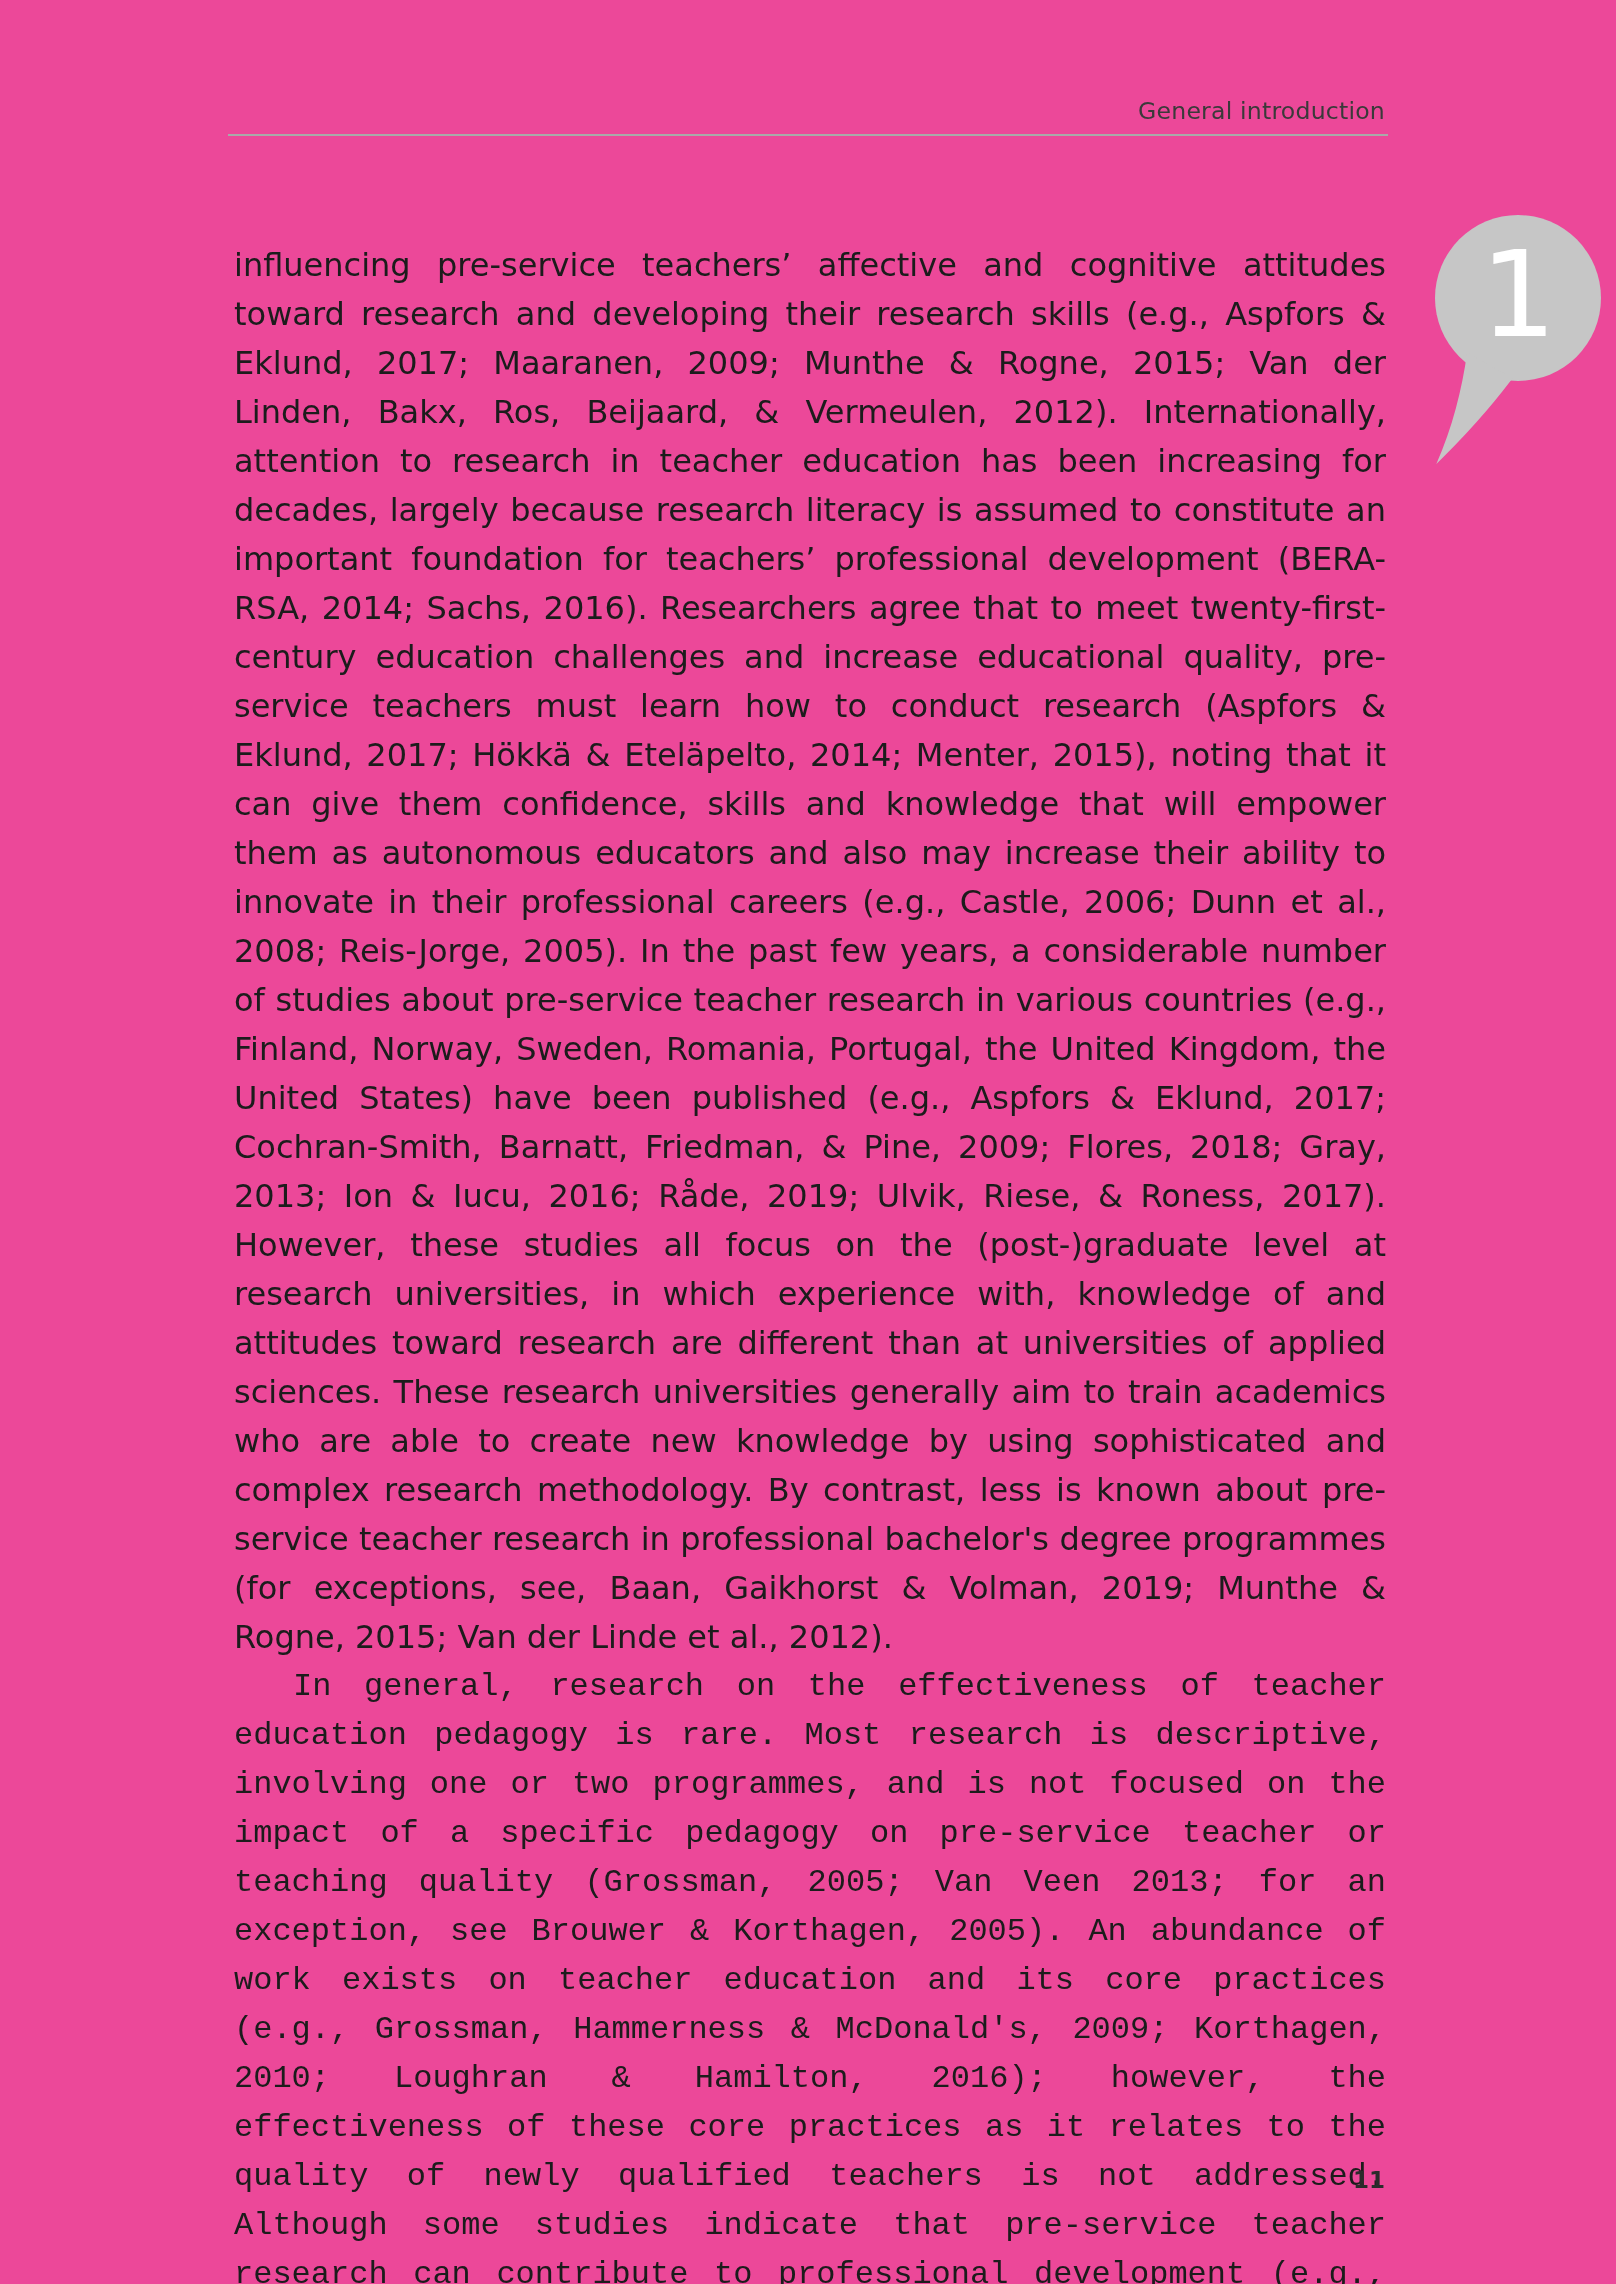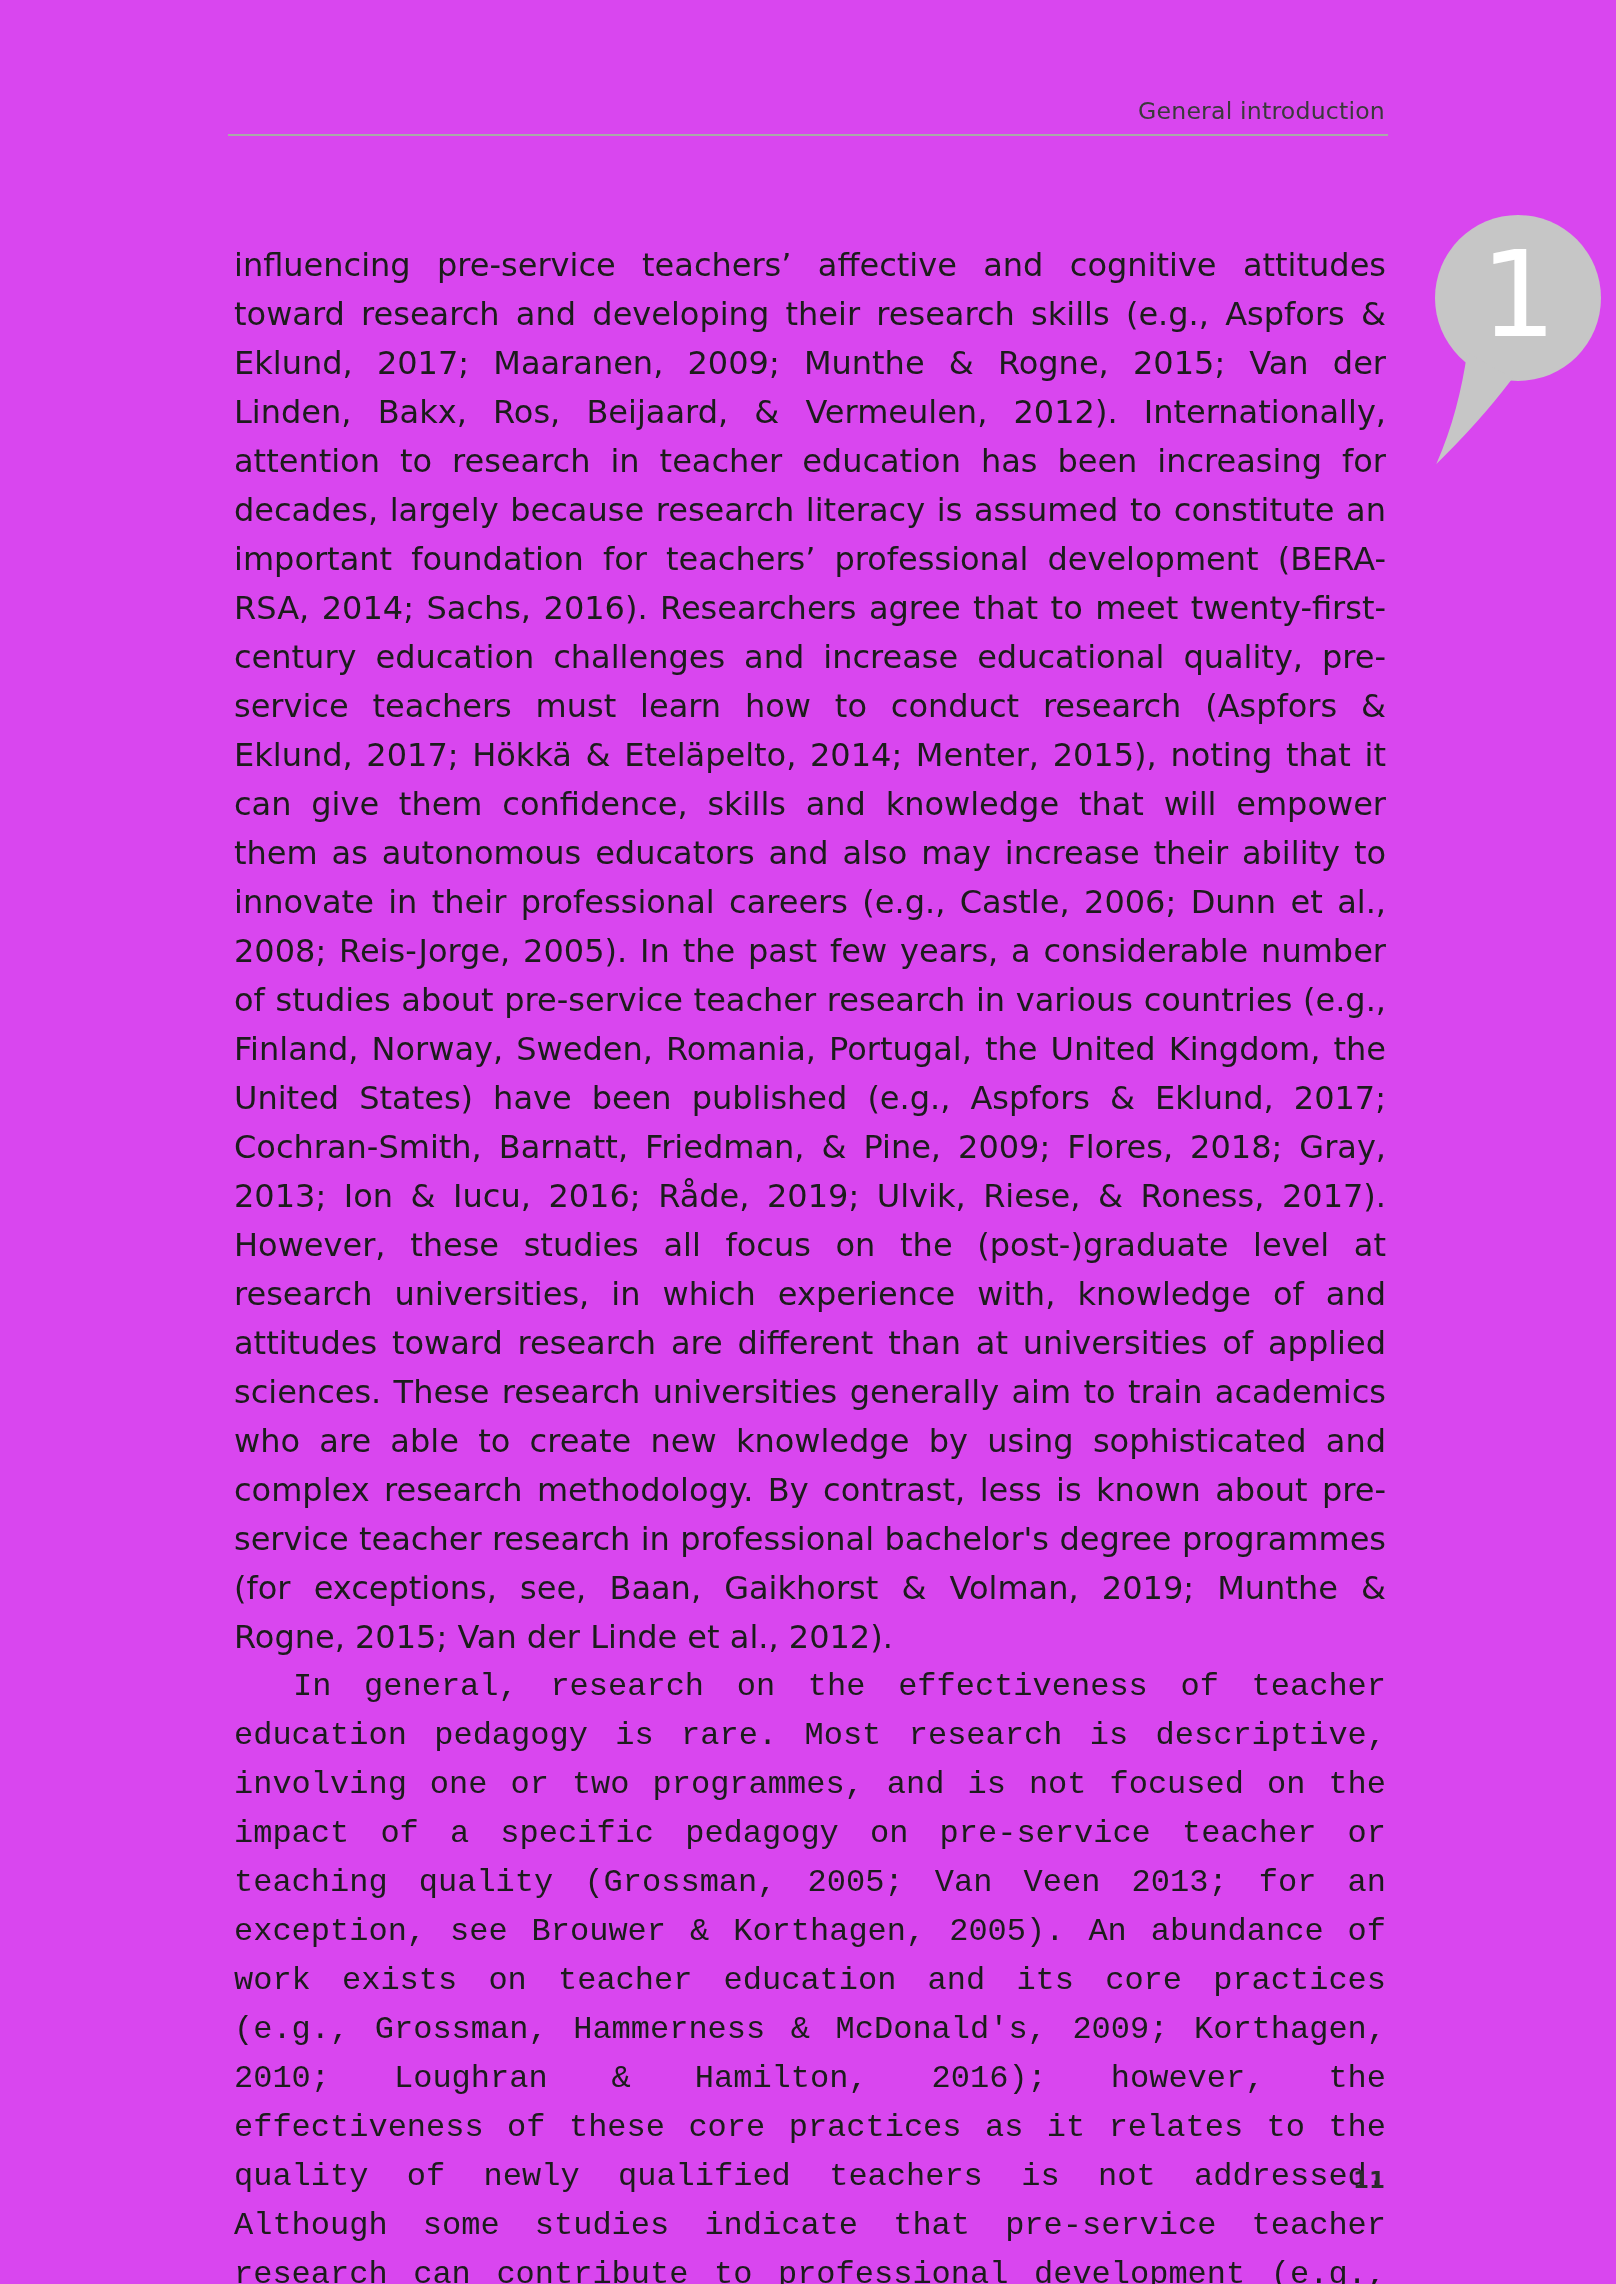--- a/index.html
+++ b/index.html
@@ -3,21 +3,21 @@
 <meta charset="utf-8">
 <style>
   * { margin: 0; padding: 0; box-sizing: border-box; }
   html, body { background: #ffffff; }
   body { font-family: "DejaVu Sans", "Liberation Sans", sans-serif; }
 
   .page {
     position: relative;
     width: 1616px;
     height: 2284px;
-    background: #d946ef;
+    background: #ec4899;
     overflow: hidden;
   }
 
   
   .header-title {
     position: absolute;
     top: 97px;
     right: 231px;
     font-size: 23.6px;
     letter-spacing: 0.2px;

